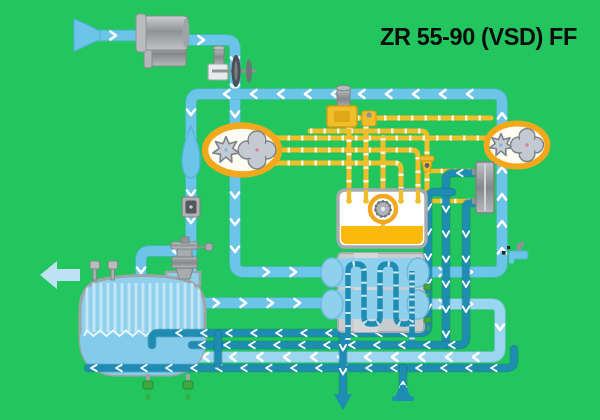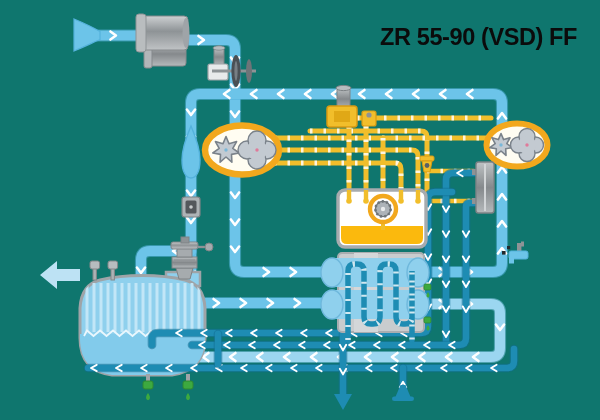--- a/index.html
+++ b/index.html
@@ -1,17 +1,17 @@
 <!DOCTYPE html>
 <html><head>
 <meta charset="utf-8">
 <style>
   html,body{margin:0;padding:0;background:#ffffff;}
   body{width:600px;height:420px;overflow:hidden;font-family:"Liberation Sans",sans-serif;}
-  #stage{position:relative;width:600px;height:420px;background:#0f766e;}
+  #stage{position:relative;width:600px;height:420px;background:#22c55e;}
   svg{display:block;}
   .title-text{font-family:"Liberation Sans",sans-serif;font-weight:bold;font-size:23.5px;letter-spacing:-0.4px;fill:#0b0b0b;}
 </style>
 </head>
 <body>
 
 <div id="stage">
 <svg id="svg" width="600" height="420" viewBox="0 0 600 420">
   <defs>
     <linearGradient id="metalV" x1="0" y1="0" x2="0" y2="1">

